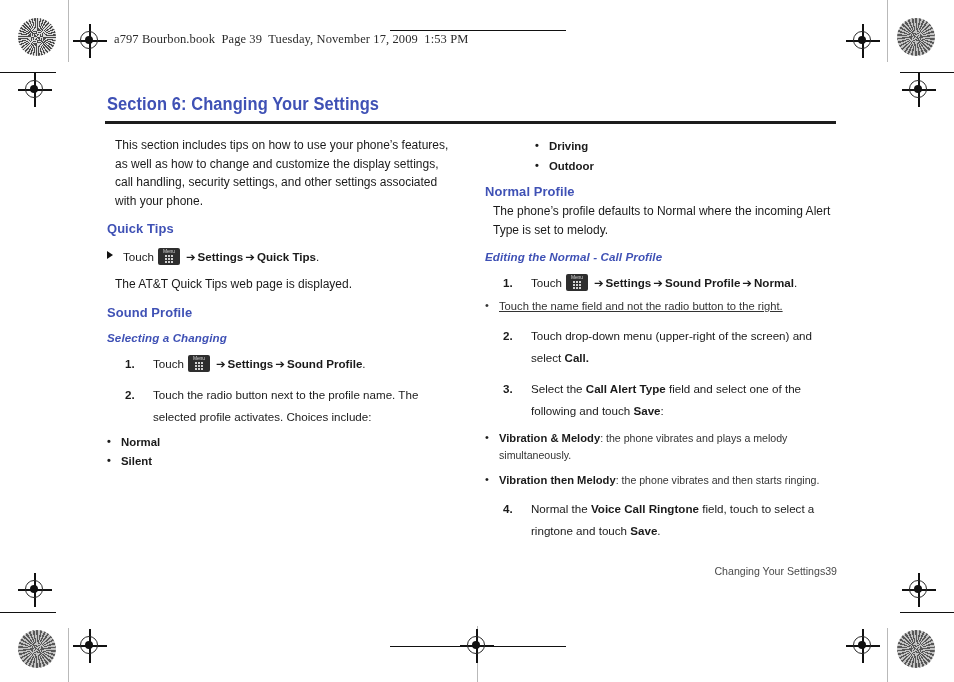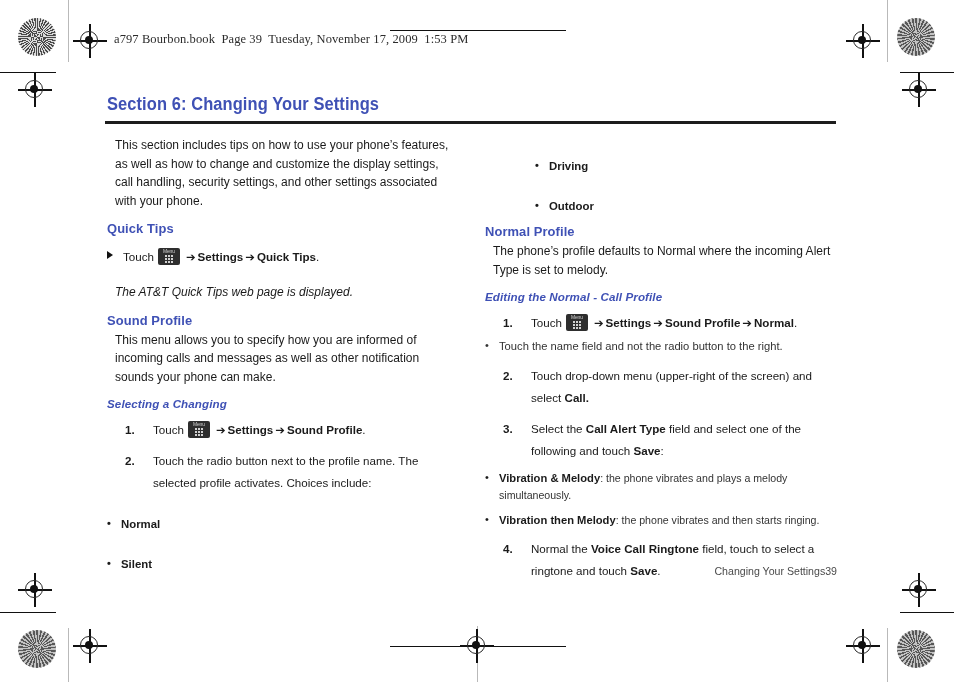--- a/index.html
+++ b/index.html
@@ -167,33 +167,33 @@
     font-size: 11.6px;
   }
 
   
   ul.bullets { list-style: none; margin: 2px 0 0 0; padding: 0; }
   ul.bullets > li {
     position: relative;
     padding-left: 14px;
     font-size: 11.2px;
     line-height: 17.5px;
-    margin-top: 22px;
+    margin-top: 2px;
   }
   ul.bullets > li::before {
     content: "\2022";
     position: absolute; left: 0; top: -1px;
     font-size: 11px;
   }
   ul.bullets.bold-items > li {
     font-family: "Liberation Sans Narrow", "Liberation Sans", sans-serif;
     font-weight: bold;
     font-size: 11.4px;
   }
-  ul.bullets.tight > li { margin-top: 1px; }
+  ul.bullets.tight > li { margin-top: 1px; text-decoration: underline; }
 
   .bullets-indent-1 { margin-left: 50px; }
   .bullets-indent-2 { margin-left: 56px; }
 
   b.bk {
     font-family: "Liberation Sans Narrow", "Liberation Sans", sans-serif;
     font-weight: bold;
   }
   .small-desc {
     font-family: "Liberation Sans Narrow", "Liberation Sans", sans-serif;
@@ -350,24 +350,23 @@
               <i></i>
               <i></i>
               <i></i>
               <i></i>
               <i></i>
               <i></i>
               <i></i>
             </span></span><span class="arrowglyph">➔</span><b class="bk">Settings</b><span class="arrowglyph">➔</span><b class="bk">Quick Tips</b><span>.</span></span>
     </div>
 
-    <p class="body" style="margin-top:16px;font-style:italic;">The AT&amp;T Quick Tips web page is displayed.</p>
+    <p class="body" style="margin-top:8px;">The AT&amp;T Quick Tips web page is displayed.</p>
 
     <h2 class="sub">Sound Profile</h2>
-    <p class="body">This menu allows you to specify how you are informed of incoming calls and messages as well as other notification sounds your phone can make.</p>
 
     <h3 class="subsub">Selecting a Changing</h3>
 
     <ol class="steps">
       <li>
         <span class="num">1.</span>
         <span><span>Touch</span><span class="menu-icon"><span class="mlabel">Menu</span><span class="grid">
                 <i></i>
                 <i></i>
                 <i></i>

